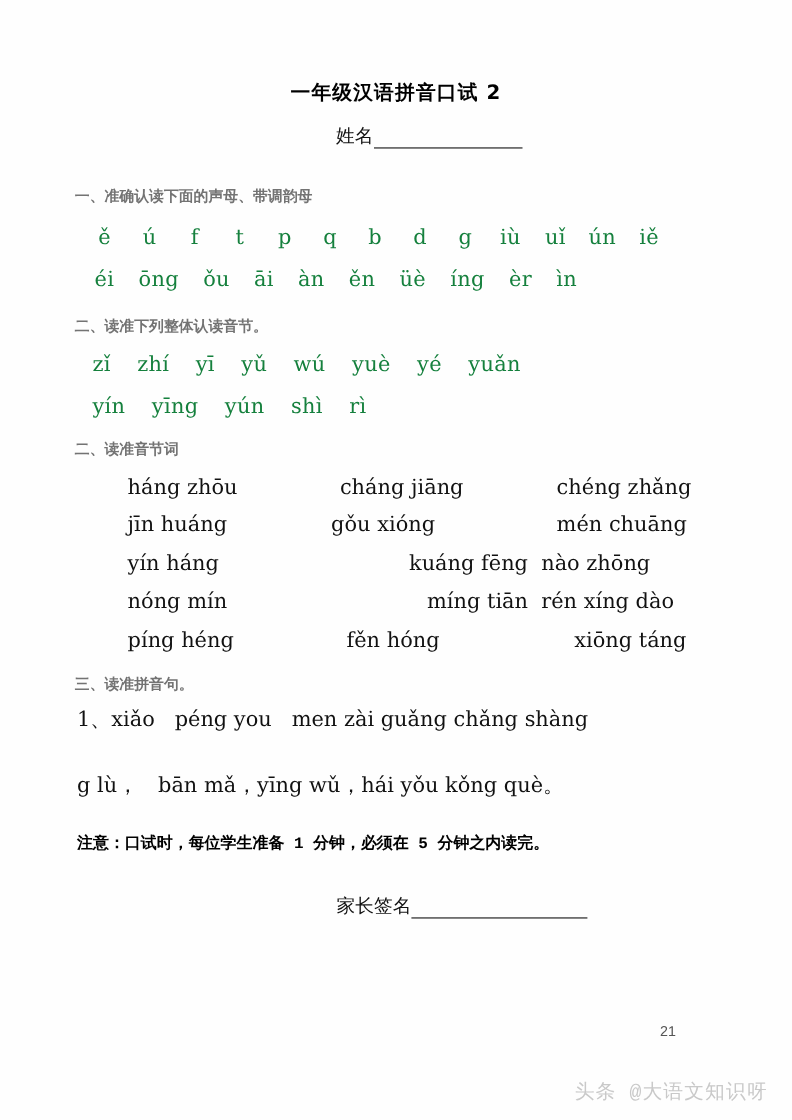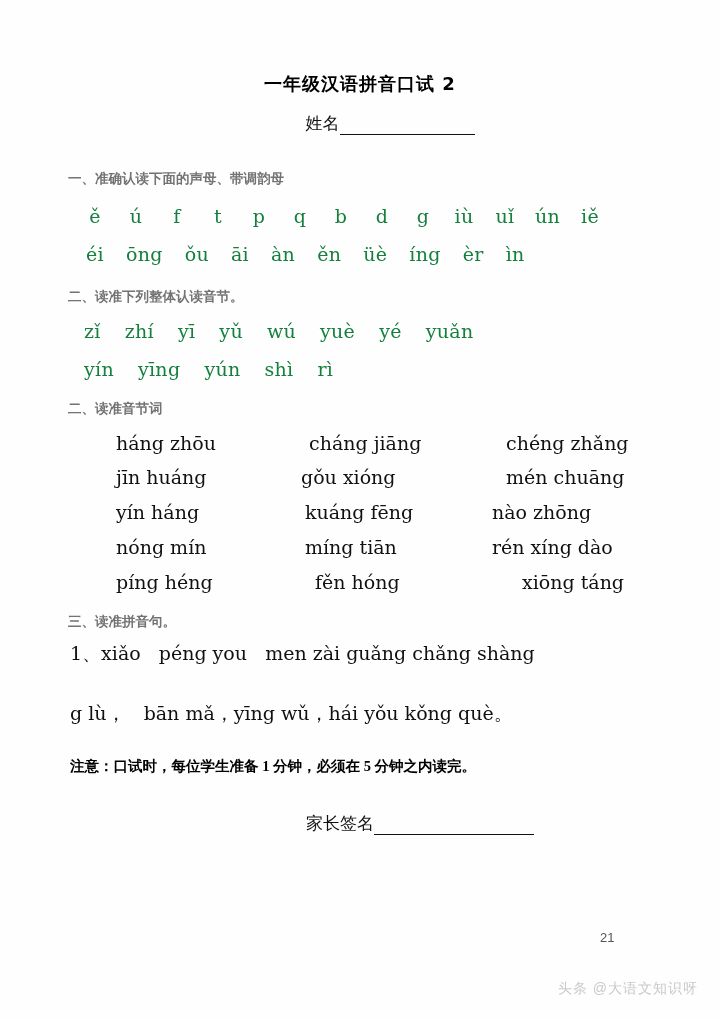--- a/index.html
+++ b/index.html
@@ -96,41 +96,41 @@
     color: #111;
     white-space: nowrap;
   }
   .word-row .c1 { display: inline-block; width: 175px; margin-left: 42px; }
   .word-row .c2 { display: inline-block; width: 175px; }
   .word-row .c3 { display: inline-block; }
   .word-row.indent1 .c2 { padding-left: 18px; }
   .word-row.indent1 .c3 { padding-left: 22px; }
   .word-row.indent2 .c2 { padding-left: 10px; }
   .word-row.indent2 .c3 { padding-left: 30px; }
-  .word-row.indent3 .c2 { padding-left: 14px; }
+  .word-row.indent3 .c2 { padding-left: 14px; text-align: right; }
   .word-row.indent3 .c3 { padding-left: 12px; }
   .word-row.indent4 .c2 { padding-left: 24px; }
   .word-row.indent4 .c3 { padding-left: 32px; }
 
   
   .sentence {
     position: absolute;
     left: 70px;
     font-family: "DejaVu Serif", "Liberation Serif", serif;
     font-size: 19px;
     color: #111;
     white-space: pre;
   }
 
   
   .note {
     position: absolute;
     left: 70px;
     top: 757px;
-    font-family: Liberation Serif, serif;
+    font-family: Liberation Mono, monospace;
     font-weight: bold;
     font-size: 14.5px;
     color: #000;
     white-space: pre;
   }
 
   
   .sign-row {
     position: absolute;
     top: 812px;
@@ -148,22 +148,22 @@
     top: 930px;
     left: 600px;
     font-family: "Liberation Sans", sans-serif;
     font-size: 13px;
     color: #555;
   }
   .watermark {
     position: absolute;
     top: 980px;
     right: 22px;
-    font-family: Liberation Sans, sans-serif;
-    font-size: 14px;
+    font-family: Liberation Mono, monospace;
+    font-size: 18px;
     color: #c9c9c9;
     letter-spacing: 1px;
     white-space: nowrap;
   }
 </style>
 </head>
 <body>
 
 <div class="page">
 

